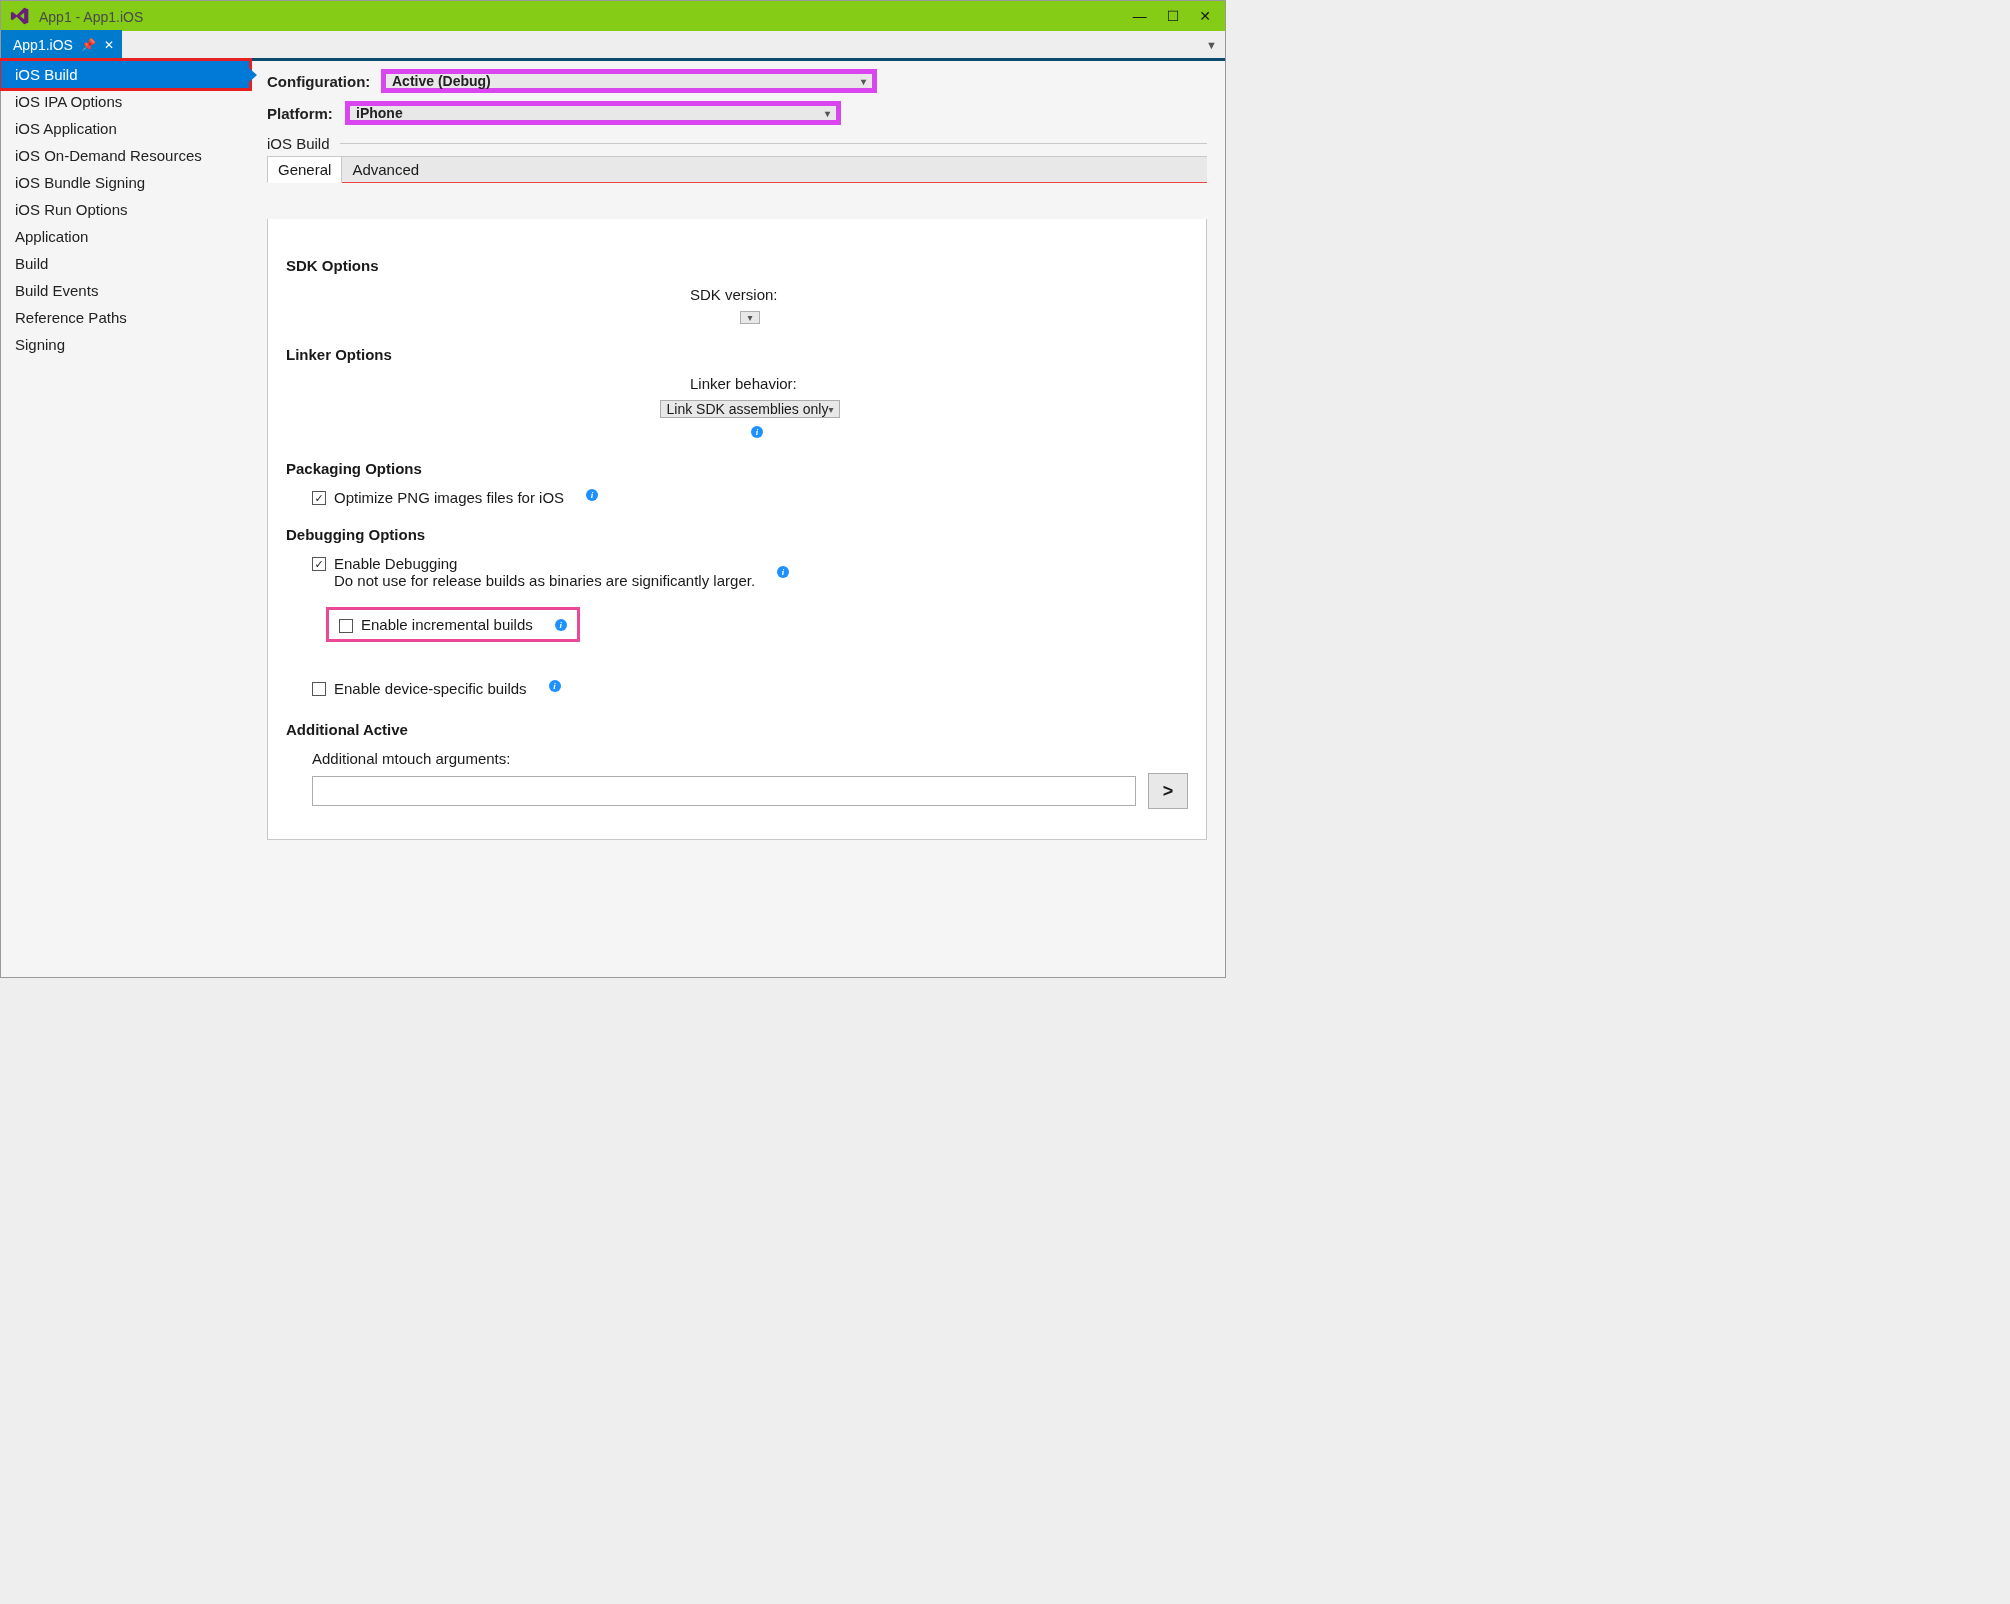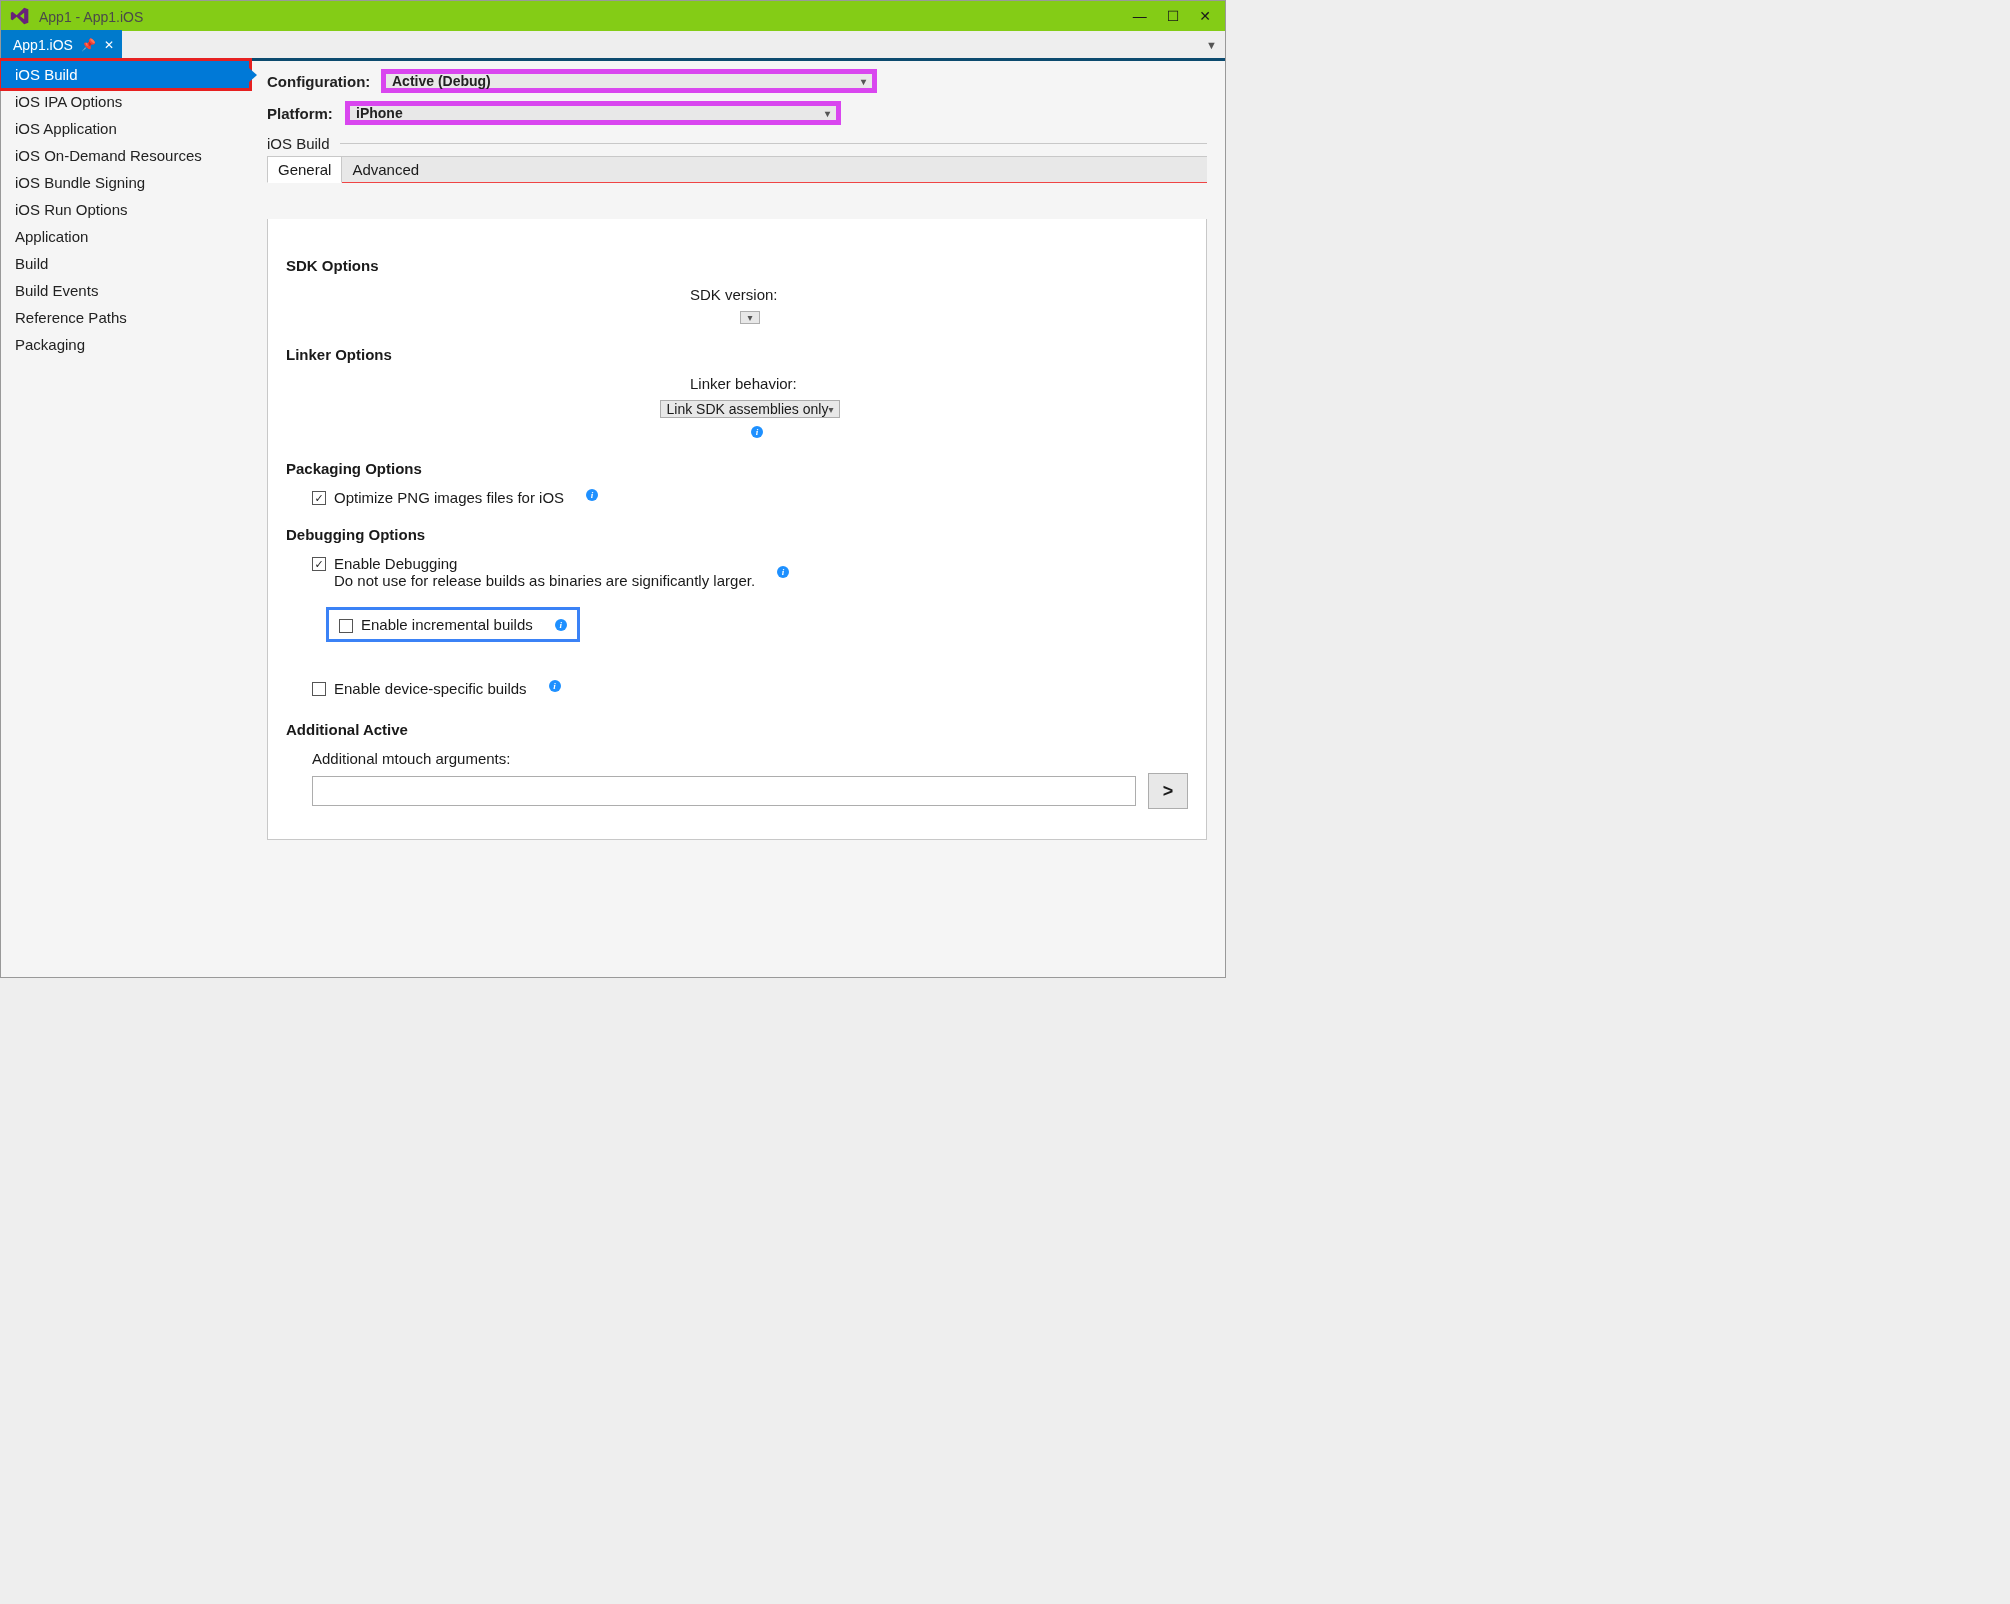--- a/index.html
+++ b/index.html
@@ -141,21 +141,21 @@
     font-family: Georgia, serif;
   }
   .check-row { display:flex; align-items:flex-start; margin: 0 0 10px 26px; gap:8px;}
   .chkbox {
     width:14px; height:14px; border:1px solid #555; background:#fff;
     display:inline-flex; align-items:center; justify-content:center;
     font-size:11px; color:#222; flex-shrink:0; margin-top:2px;
   }
   .chkbox.checked::after{ content:"✓"; }
   .highlight-box {
-    border:3px solid #3b82f6;
+    border:3px solid #ec4899;
     padding: 6px 10px 6px 10px;
     margin: 8px 0 8px 40px;
     display:inline-flex;
     align-items:center;
     gap:8px;
   }
   .textarea {
     border:1px solid #adadad; background:#fff; height:30px; flex:1;
   }
   .go-btn {
@@ -197,21 +197,21 @@
       <div class="side-item selected">iOS Build</div>
       <div class="side-item">iOS IPA Options</div>
       <div class="side-item">iOS Application</div>
       <div class="side-item">iOS On-Demand Resources</div>
       <div class="side-item">iOS Bundle Signing</div>
       <div class="side-item">iOS Run Options</div>
       <div class="side-item">Application</div>
       <div class="side-item">Build</div>
       <div class="side-item">Build Events</div>
       <div class="side-item">Reference Paths</div>
-      <div class="side-item">Packaging</div>
+      <div class="side-item">Signing</div>
     </div>
 
     <div class="main">
       <div class="row">
         <label class="key">Configuration:</label>
         <div class="combo">
           <span>Active (Debug)</span>
           <span class="chev">▾</span>
         </div>
       </div>

